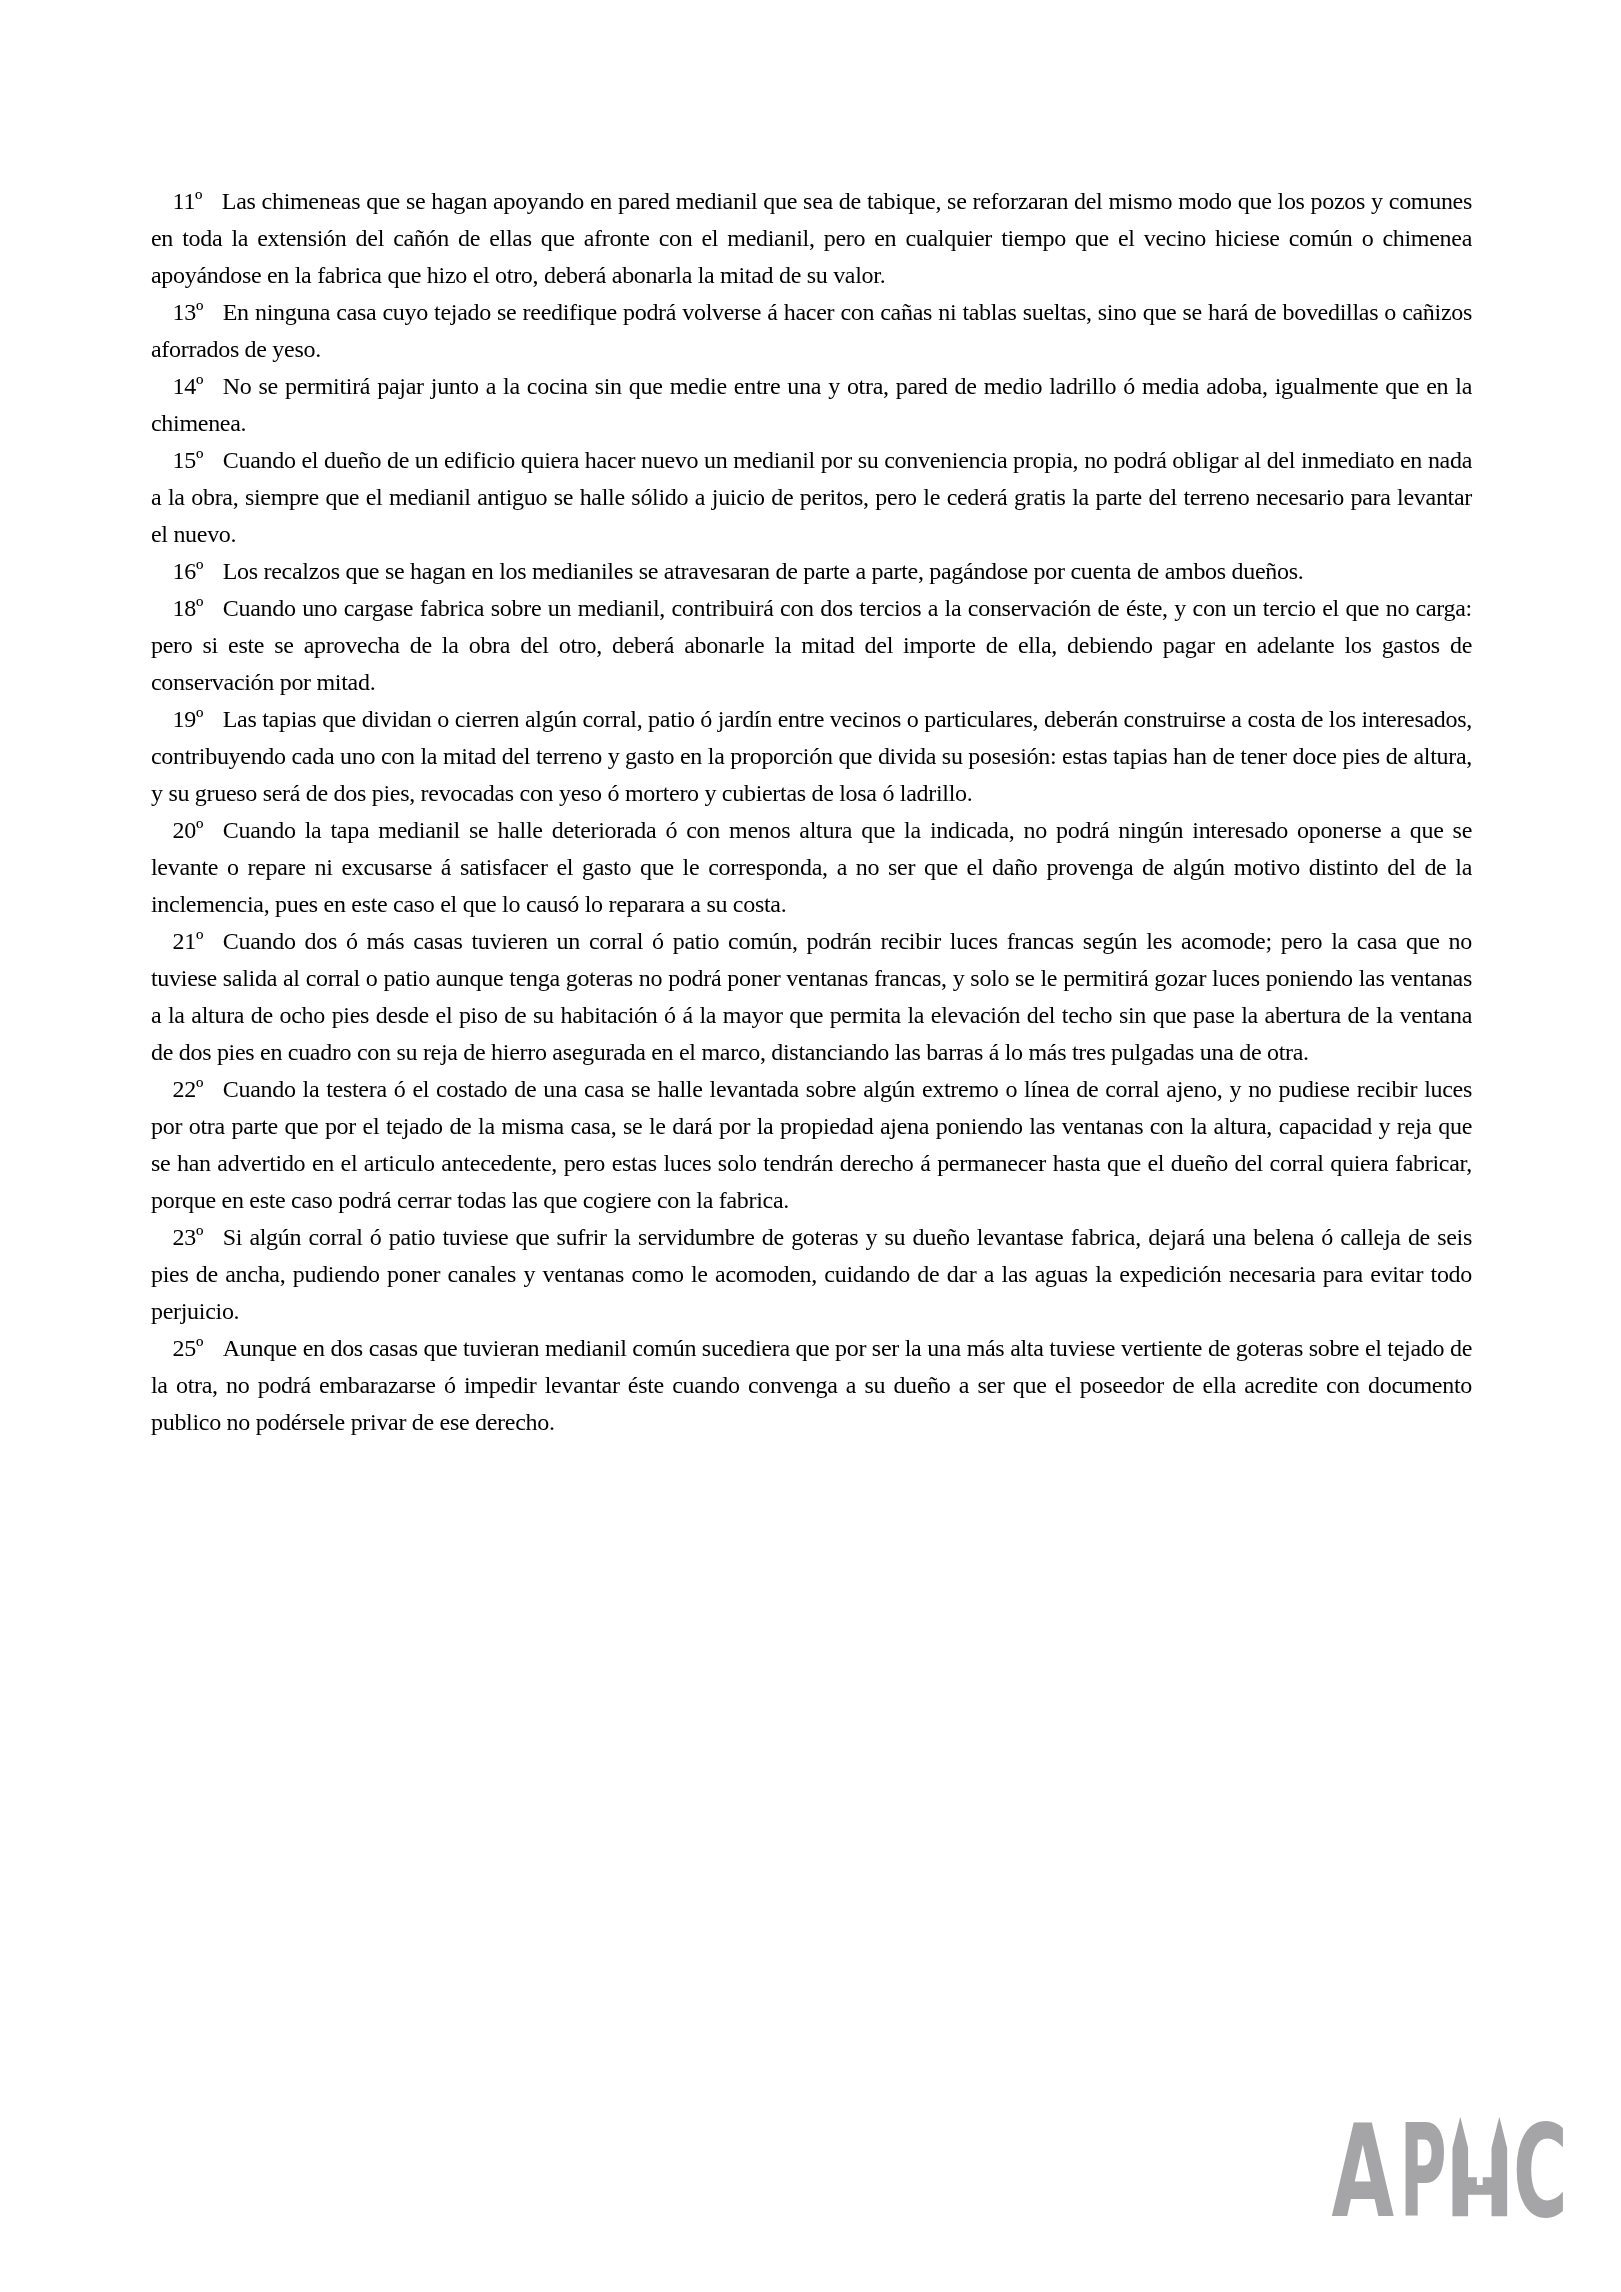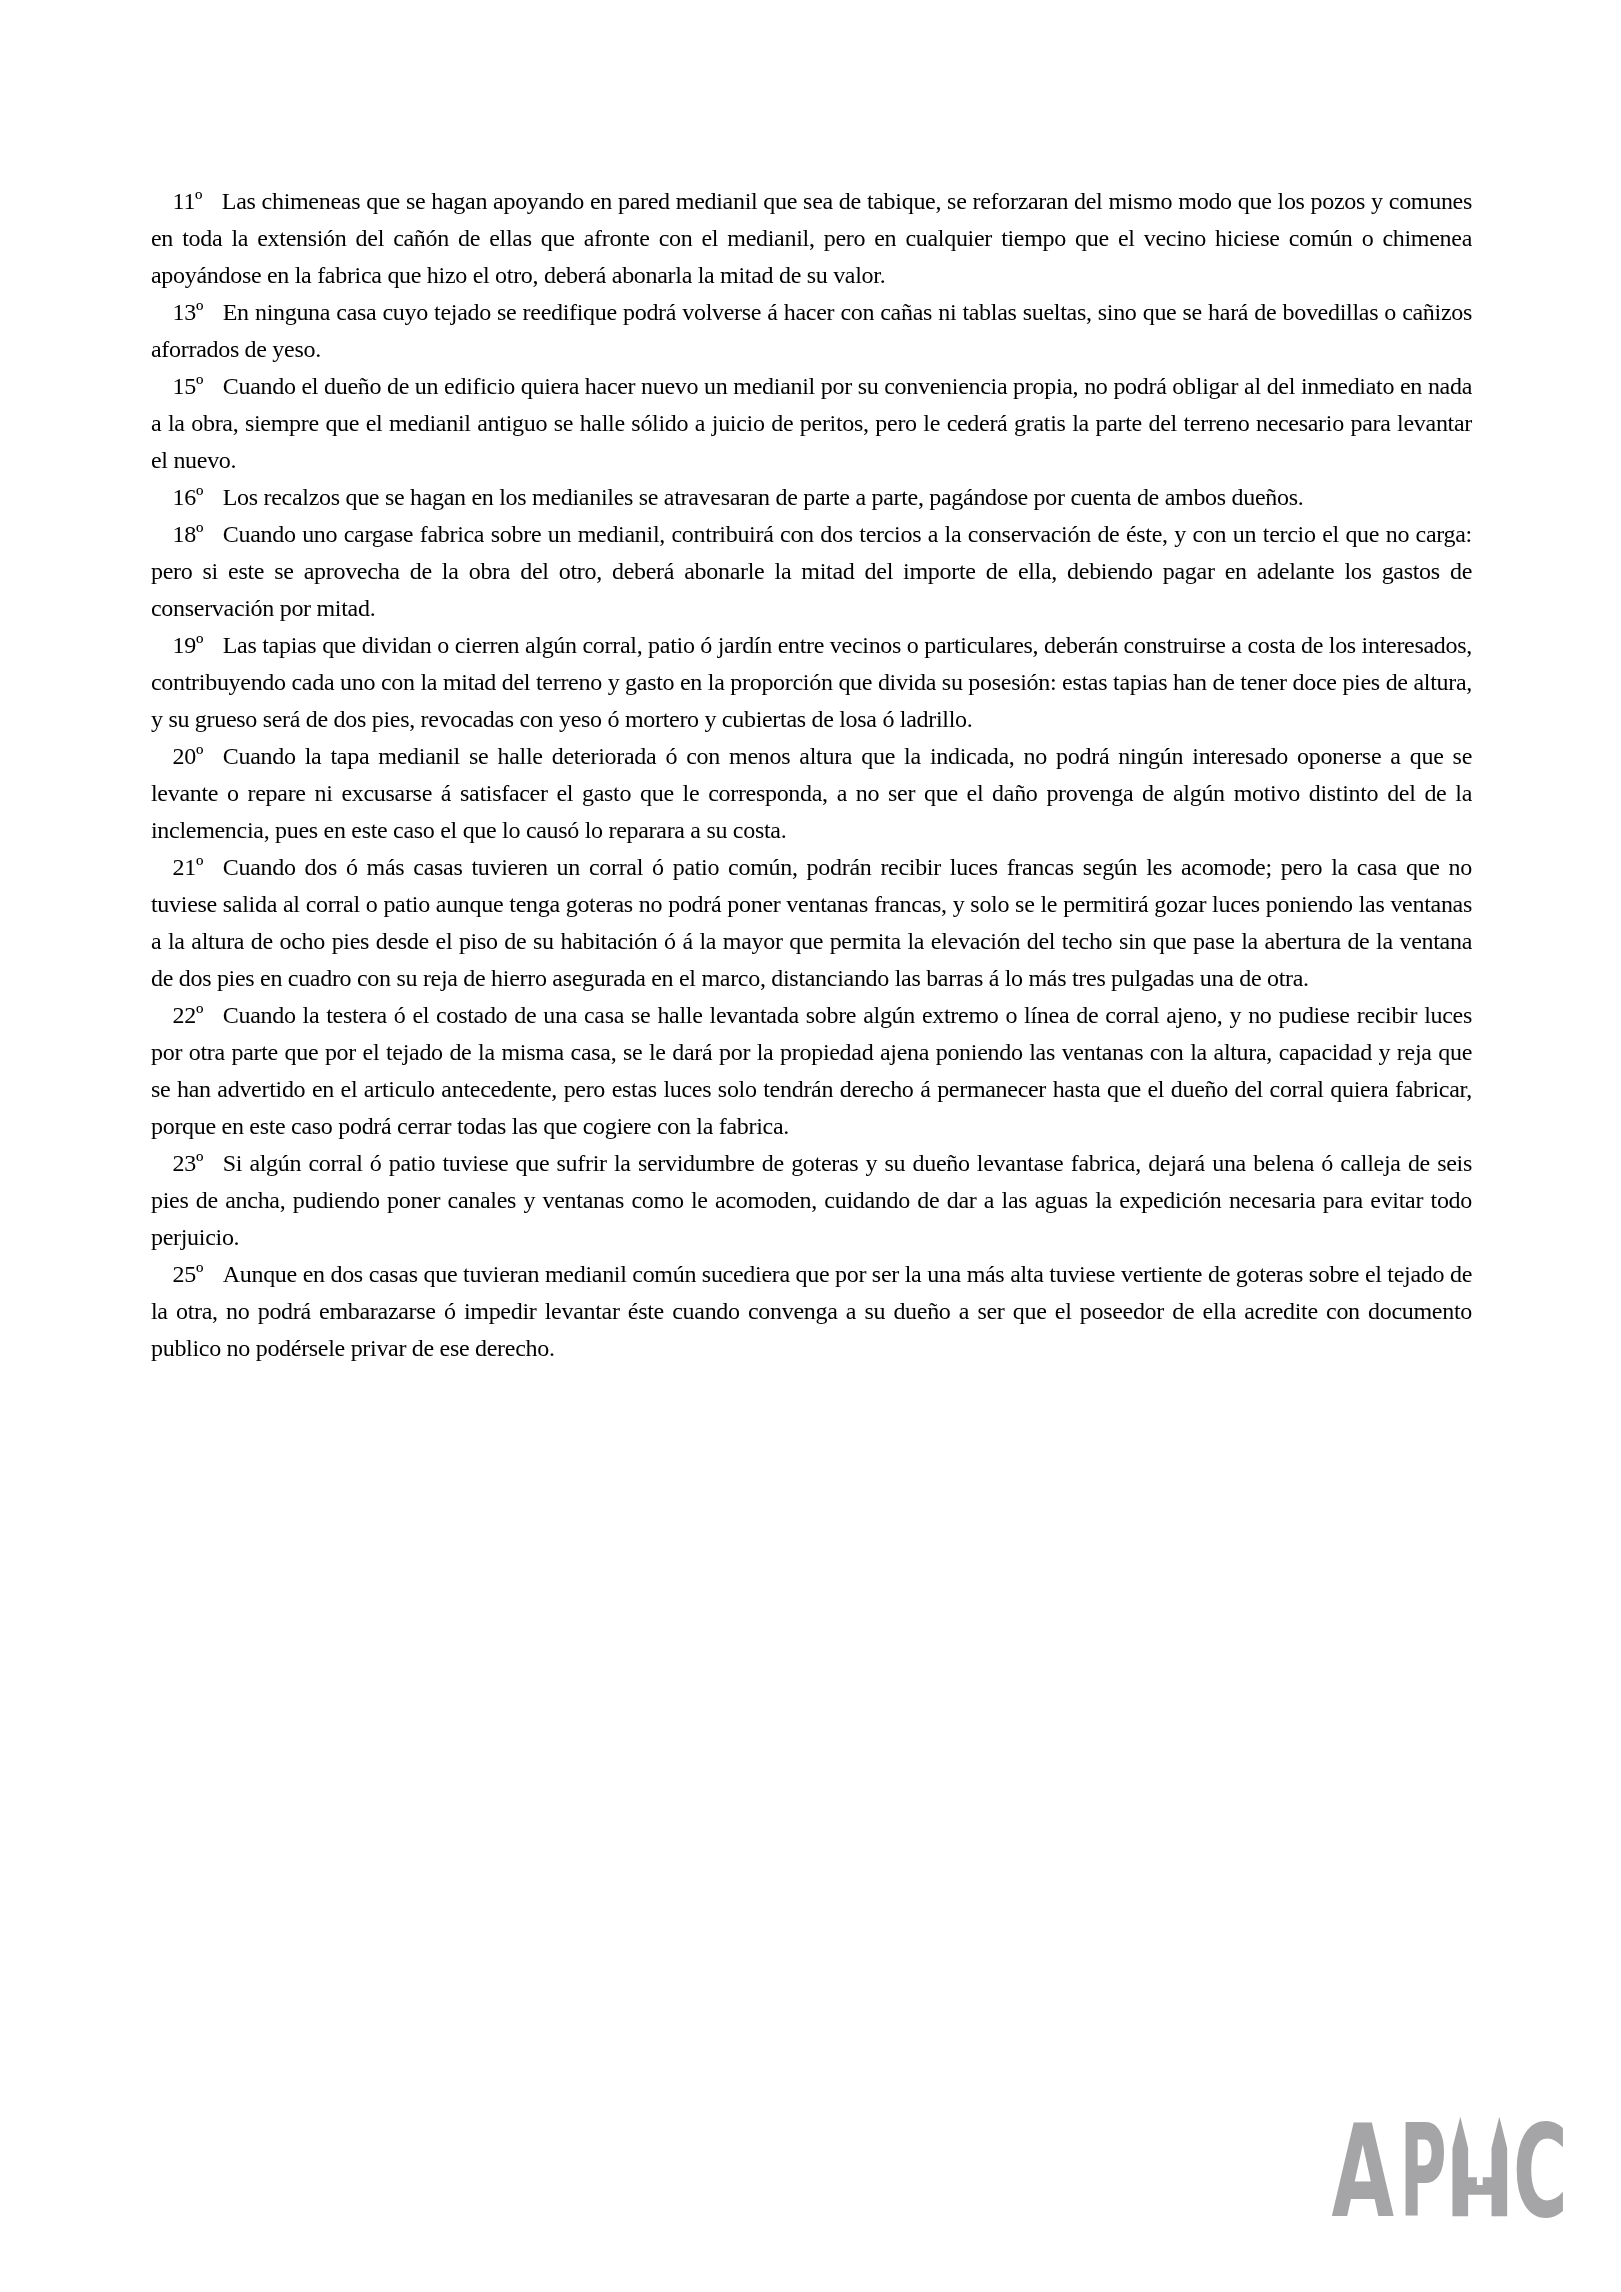--- a/index.html
+++ b/index.html
@@ -51,20 +51,21 @@
 <body>
 
 <div class="page">
 
   <main class="text-block" id="paragraphs">
   <p class="clause"><span class="num">11º</span><span class="txt">Las chimeneas que se hagan apoyando en pared medianil que sea de tabique, se reforzaran del mismo modo que los pozos y comunes en toda la extensión del cañón de ellas que afronte con el medianil, pero en cualquier tiempo que el vecino hiciese común o chimenea apoyándose en la fabrica que hizo el otro, deberá abonarla la mitad de su valor.</span></p>
 
 
   <p class="clause"><span class="num">13º</span><span class="txt">En ninguna casa cuyo tejado se reedifique podrá volverse á hacer con cañas ni tablas sueltas, sino que se hará de bovedillas o cañizos aforrados de yeso.</span></p>
 
+  <p class="clause"><span class="num">14º</span><span class="txt">No se permitirá pajar junto a la cocina sin que medie entre una y otra, pared de medio ladrillo ó media adoba, igualmente que en la chimenea.</span></p>
 
   <p class="clause"><span class="num">15º</span><span class="txt">Cuando el dueño de un edificio quiera hacer nuevo un medianil por su conveniencia propia, no podrá obligar al del inmediato en nada a la obra, siempre que el medianil antiguo se halle sólido a juicio de peritos, pero le cederá gratis la parte del terreno necesario para levantar el nuevo.</span></p>
 
   <p class="clause"><span class="num">16º</span><span class="txt">Los recalzos que se hagan en los medianiles se atravesaran de parte a parte, pagándose por cuenta de ambos dueños.</span></p>
 
 
   <p class="clause"><span class="num">18º</span><span class="txt">Cuando uno cargase fabrica sobre un medianil, contribuirá con dos tercios a la conservación de éste, y con un tercio el que no carga: pero si este se aprovecha de la obra del otro, deberá abonarle la mitad del importe de ella, debiendo pagar en adelante los gastos de conservación por mitad.</span></p>
 
   <p class="clause"><span class="num">19º</span><span class="txt">Las tapias que dividan o cierren algún corral, patio ó jardín entre vecinos o particulares, deberán construirse a costa de los interesados, contribuyendo cada uno con la mitad del terreno y gasto en la proporción que divida su posesión: estas tapias han de tener doce pies de altura, y su grueso será de dos pies, revocadas con yeso ó mortero y cubiertas de losa ó ladrillo.</span></p>
 

